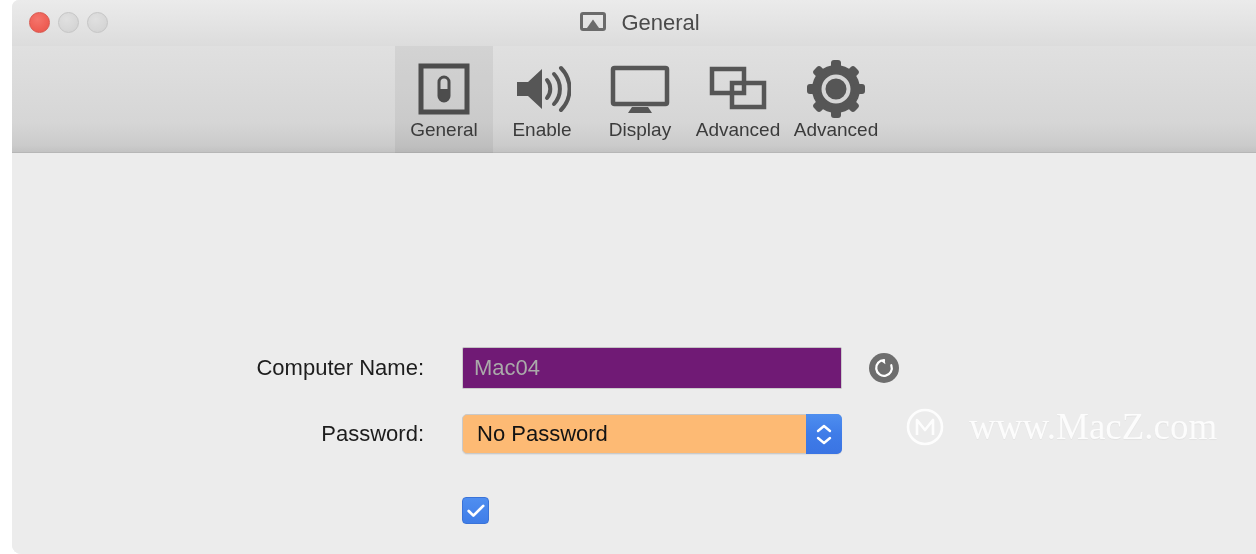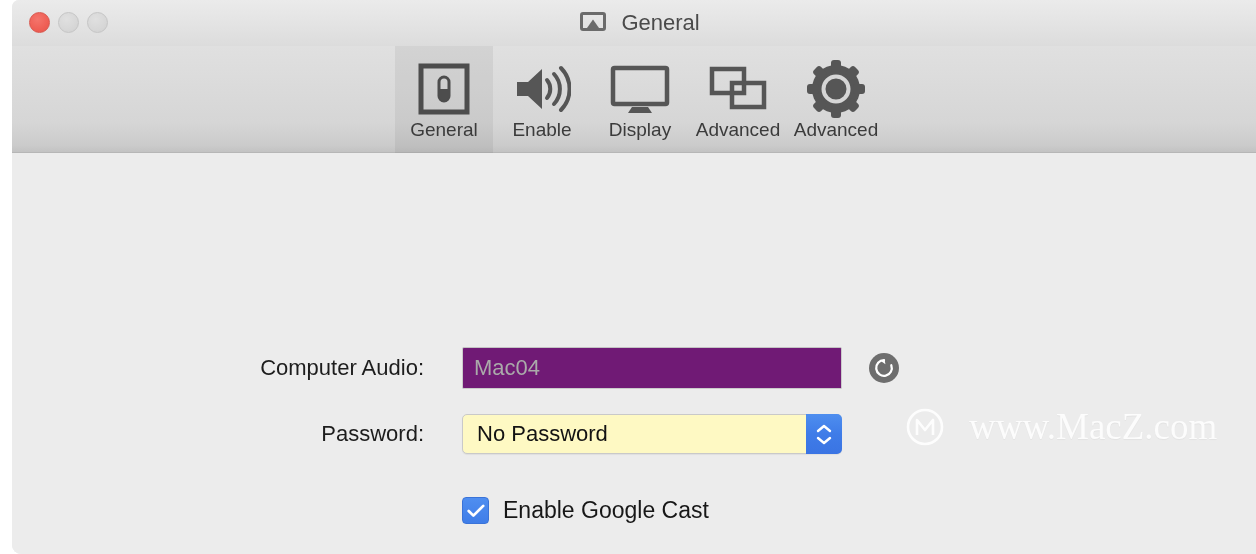--- a/index.html
+++ b/index.html
@@ -168,21 +168,21 @@
     cursor: default;
   }
 
   
   .popup {
     position: absolute;
     left: 450px;
     top: 261px;
     width: 380px;
     height: 40px;
-    background: #fef9c3;
+    background: #fdba74;
     border: 1px solid #c9c9c9;
     border-radius: 5px;
     box-sizing: border-box;
     box-shadow: 0 1px 1px rgba(0,0,0,0.06);
     cursor: default;
   }
   .popup .popup-value {
     position: absolute;
     left: 14px;
     top: 0;
@@ -352,21 +352,21 @@
     <div class="watermark">
       <span class="wm-logo">
         <svg width="40" height="40" viewBox="0 0 40 40">
           <circle cx="20" cy="20" r="17" fill="none" stroke="rgba(255,255,255,0.9)" stroke-width="2.6"></circle>
           <path d="M12 28 V13 L20 23 L28 13 V28" fill="none" stroke="rgba(255,255,255,0.9)" stroke-width="2.6" stroke-linejoin="round"></path>
         </svg>
       </span>
       <span>www.MacZ.com</span>
     </div>
 
-    <div class="row-label" id="label-computer-name">Computer Audio:</div>
+    <div class="row-label" id="label-computer-name">Computer Name:</div>
     <input class="textfield" type="text" placeholder="Mac04" style="">
     <div class="refresh-btn">
       <svg width="30" height="30" viewBox="0 0 30 30">
         <circle cx="15" cy="15" r="15" fill="#6e6e6e"></circle>
         <path d="M15 7.2 a7.8 7.8 0 1 0 7.3 5.1" fill="none" stroke="#ffffff" stroke-width="2.3" stroke-linecap="round"></path>
         <path d="M11.2 7.6 L15.6 6.6 L16.4 11.2 Z" fill="#ffffff"></path>
       </svg>
     </div>
 
     <div class="row-label" id="label-password">Password:</div>
@@ -381,17 +381,16 @@
         </svg>
       </span>
     </div>
 
     <div class="checkrow">
       <span class="checkbox">
         <svg width="18" height="14" viewBox="0 0 18 14">
           <path d="M1.7 7 L6.4 11.6 L16.2 1.9" fill="none" stroke="#ffffff" stroke-width="2.7" stroke-linecap="round" stroke-linejoin="round"></path>
         </svg>
       </span>
-      <span class="checklabel">Enable Google Cast</span>
     </div>
 
   </div>
 </div>
 
 </body></html>

